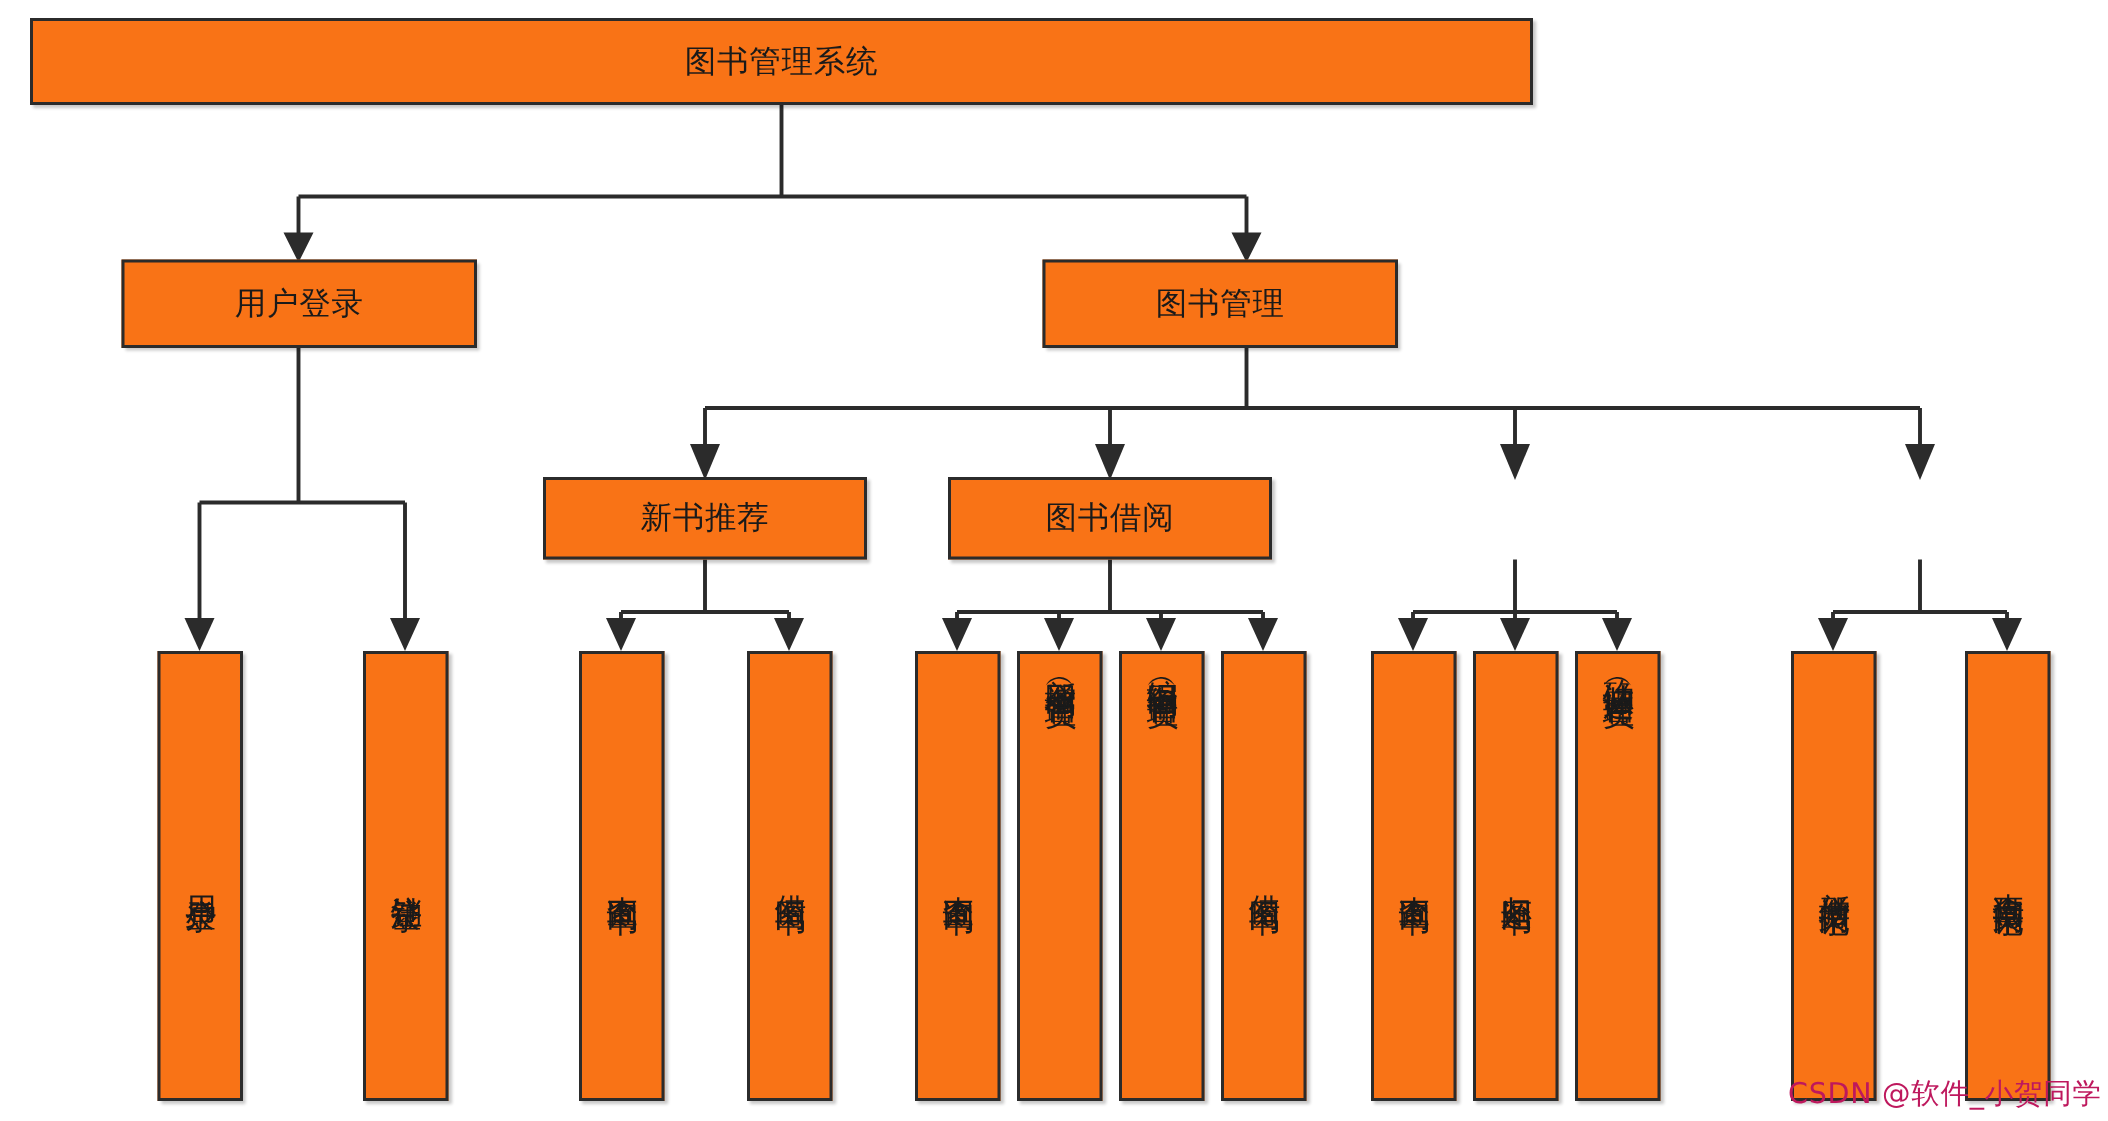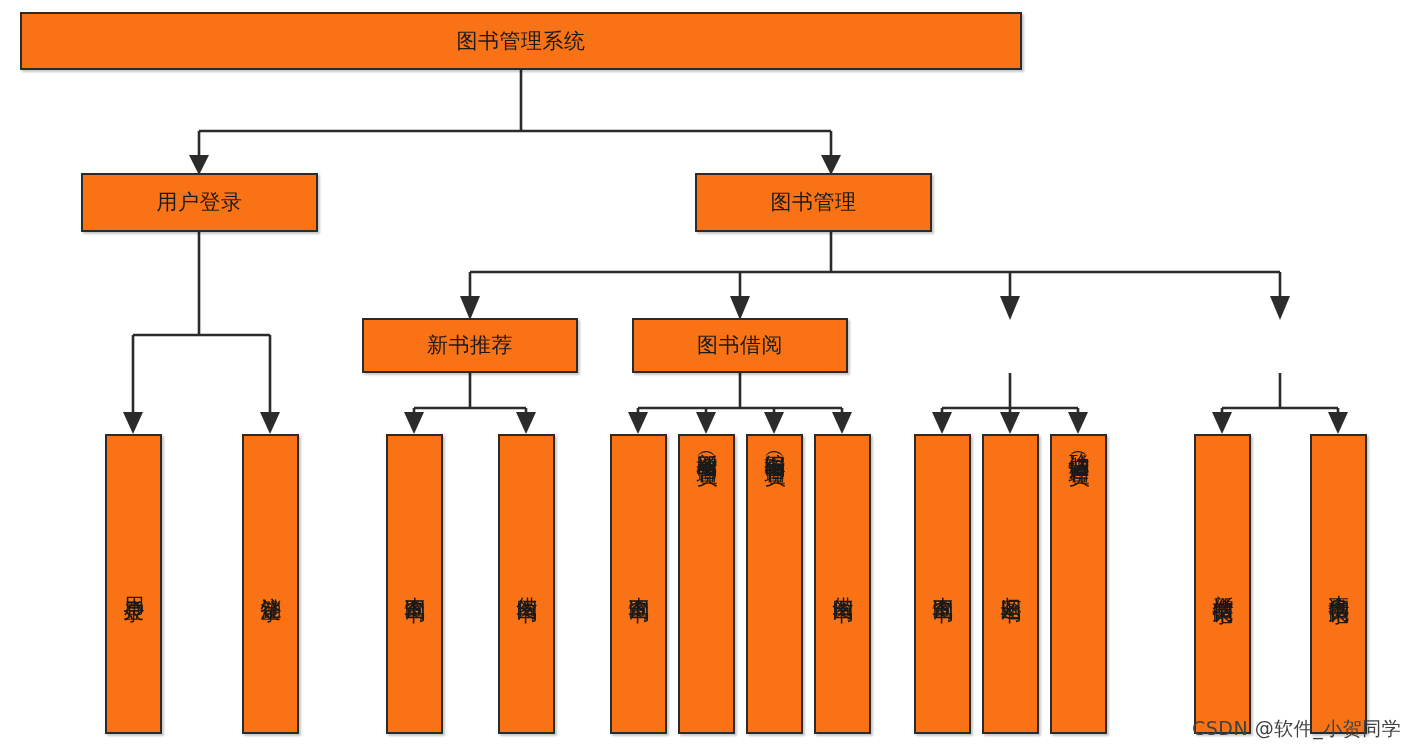--- a/index.html
+++ b/index.html
@@ -55,21 +55,21 @@
     white-space: nowrap;
     font-size: 21px;
     letter-spacing: 2px;
     line-height: 1;
   }
   .node.vcenter {
     align-items: center;
   }
   .watermark {
     position: absolute;
-    color: #404040;
+    color: #be185d;
     font-size: 19px;
     letter-spacing: 0.5px;
     white-space: nowrap;
     user-select: none;
   }
 </style>
 </head>
 <body>
 
 <div id="canvas">

